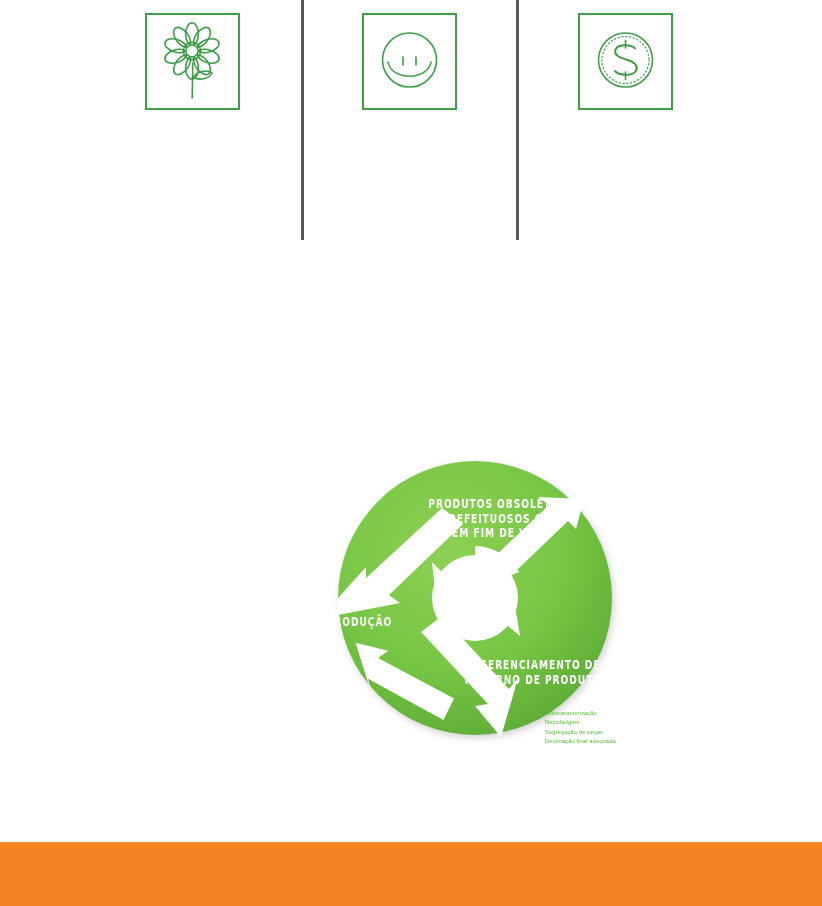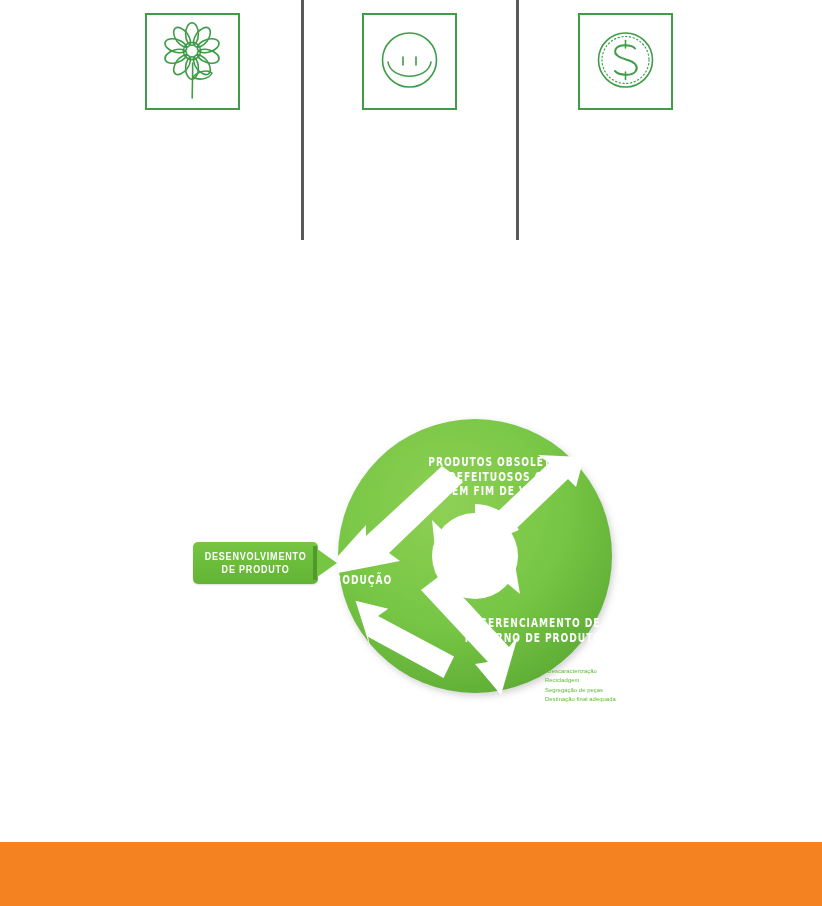--- a/index.html
+++ b/index.html
@@ -44,21 +44,21 @@
     height: 240px;
     background: #595959;
   }
   #divider-1 { left: 301px; }
   #divider-2 { left: 516px; }
 
   
   #cycle-diagram {
     position: absolute;
     left: 180px;
-    top: 408px;
+    top: 450px;
     width: 470px;
     height: 310px;
   }
   #cycle-svg {
     position: absolute;
     left: 0;
     top: 0;
   }
 
   .cycle-label {
@@ -267,25 +267,15 @@
   <div class="cycle-label" id="label-producao">Produção</div>
 
   <div class="cycle-label" id="label-gerenciamento">Gerenciamento de
 retorno de produtos*</div>
 
   <div id="cycle-footnote">*Descaracterização
 Recicladgem
 Segregação de peças
 Destinação final adequada</div>
 
-  <div id="dev-callout">
-    <div id="dev-callout-body">
-      <span id="dev-callout-label">Desenvolvimento
-de produto</span>
-    </div>
-    <svg id="dev-callout-arrow" width="26" height="34" viewBox="0 0 26 34">
-      <path d="M0 0 L24 17 L0 34 Z" fill="#76c543"></path>
-      <rect x="0" y="0" width="4" height="34" fill="#4f9a2a"></rect>
-    </svg>
-  </div>
 </div>
 
 <div id="footer-band"></div>
 
 </body></html>

